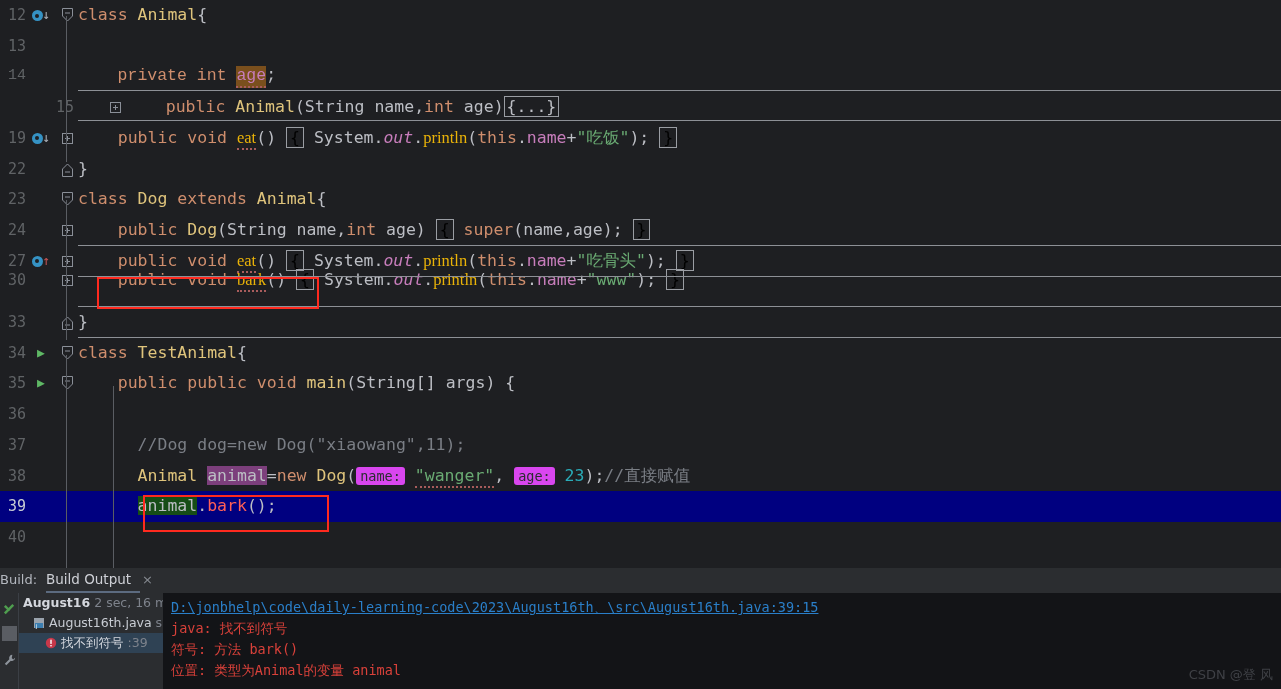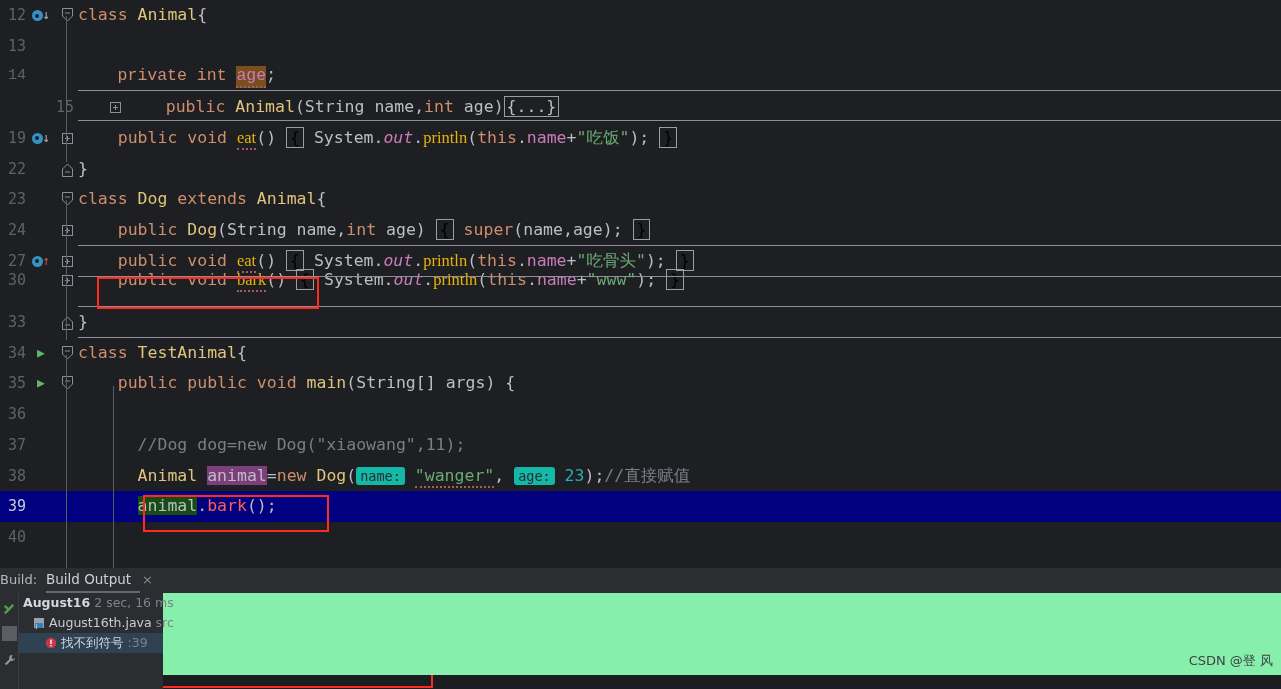--- a/index.html
+++ b/index.html
@@ -59,21 +59,21 @@
   .mth  { color: #eab308; font-family: Liberation Serif, serif; }        
   .stat { color: #c77dbb; font-style: italic; }  
   .punc { color: #bcbec4; }
 
   .err-underline { border-bottom: 2px dotted #a85c5c; padding-bottom:1px;}
   .warn-hl { background: #7a4f1d; }
   .ident-hl { background: #7c3f7c; }
 
   
   .hint {
-    background: #14b8a6; color: #2b2d30;
+    background: #d946ef; color: #2b2d30;
     border-radius: 3px; padding: 1px 4px; font-size: 13.5px;
   }
 
   
   .brbox {
     border: 1px solid #9a9da3; padding: 0 3px; margin: 0;
   }
   .foldblock {
     border: 1px solid #9a9da3; color: #bcbec4; padding: 0 2px;
   }
@@ -85,22 +85,22 @@
   }
   .sel-green { background: #164d16; }
 
   
   .redbox {
     position: absolute; border: 2.5px solid #ff2a1f; pointer-events: none;
   }
 
   
   .build-panel {
-    position: absolute; left: 0; top: 568px; width: 1281px; height: 107px;
-    background: #86efac;
+    position: absolute; left: 0; top: 568px; width: 1281px; height: 121px;
+    background: #f97316;
     font-family: "DejaVu Sans", sans-serif;
   }
   .build-tabbar {
     position: absolute; left: 0; top: 0; width: 1281px; height: 25px;
     background: #2b2d30;
   }
   .build-label {
     position: absolute; left: 0; top: 4px; font-size: 13px; color: #b4b8bf;
   }
   .build-tab {
@@ -274,16 +274,22 @@
               <text x="3" y="10.5" font-size="5" fill="#fff">J</text>
             </svg> <span class="t-file">August16th.java</span> <span class="t-dim">src</span></div>
           <div class="tree-row sel" style="padding-left: 26px;"><svg width="12" height="12" viewBox="0 0 12 12" style="vertical-align:-2px">
               <circle cx="6" cy="6" r="5.2" fill="#c7384a"></circle>
               <rect x="5.3" y="2.7" width="1.4" height="4.2" fill="#fff"></rect>
               <rect x="5.3" y="8" width="1.4" height="1.4" fill="#fff"></rect>
             </svg> <span class="t-err">找不到符号</span> <span class="t-dim">:39</span></div>
         </div>
     </div>
 
+    <div class="build-console">
+      <span class="c-link">D:\jonbhelp\code\daily-learning-code\2023\August16th、\src\August16th.java:39:15</span>
+      <span class="c-red">java: 找不到符号</span>
+      <span class="c-red">  符号:   方法 bark()</span>
+      <span class="c-red">  位置: 类型为Animal的变量 animal</span>
+    </div>
 
     <div class="watermark">CSDN @登 风</div>
   </div>
 </div>
 
 </body></html>

